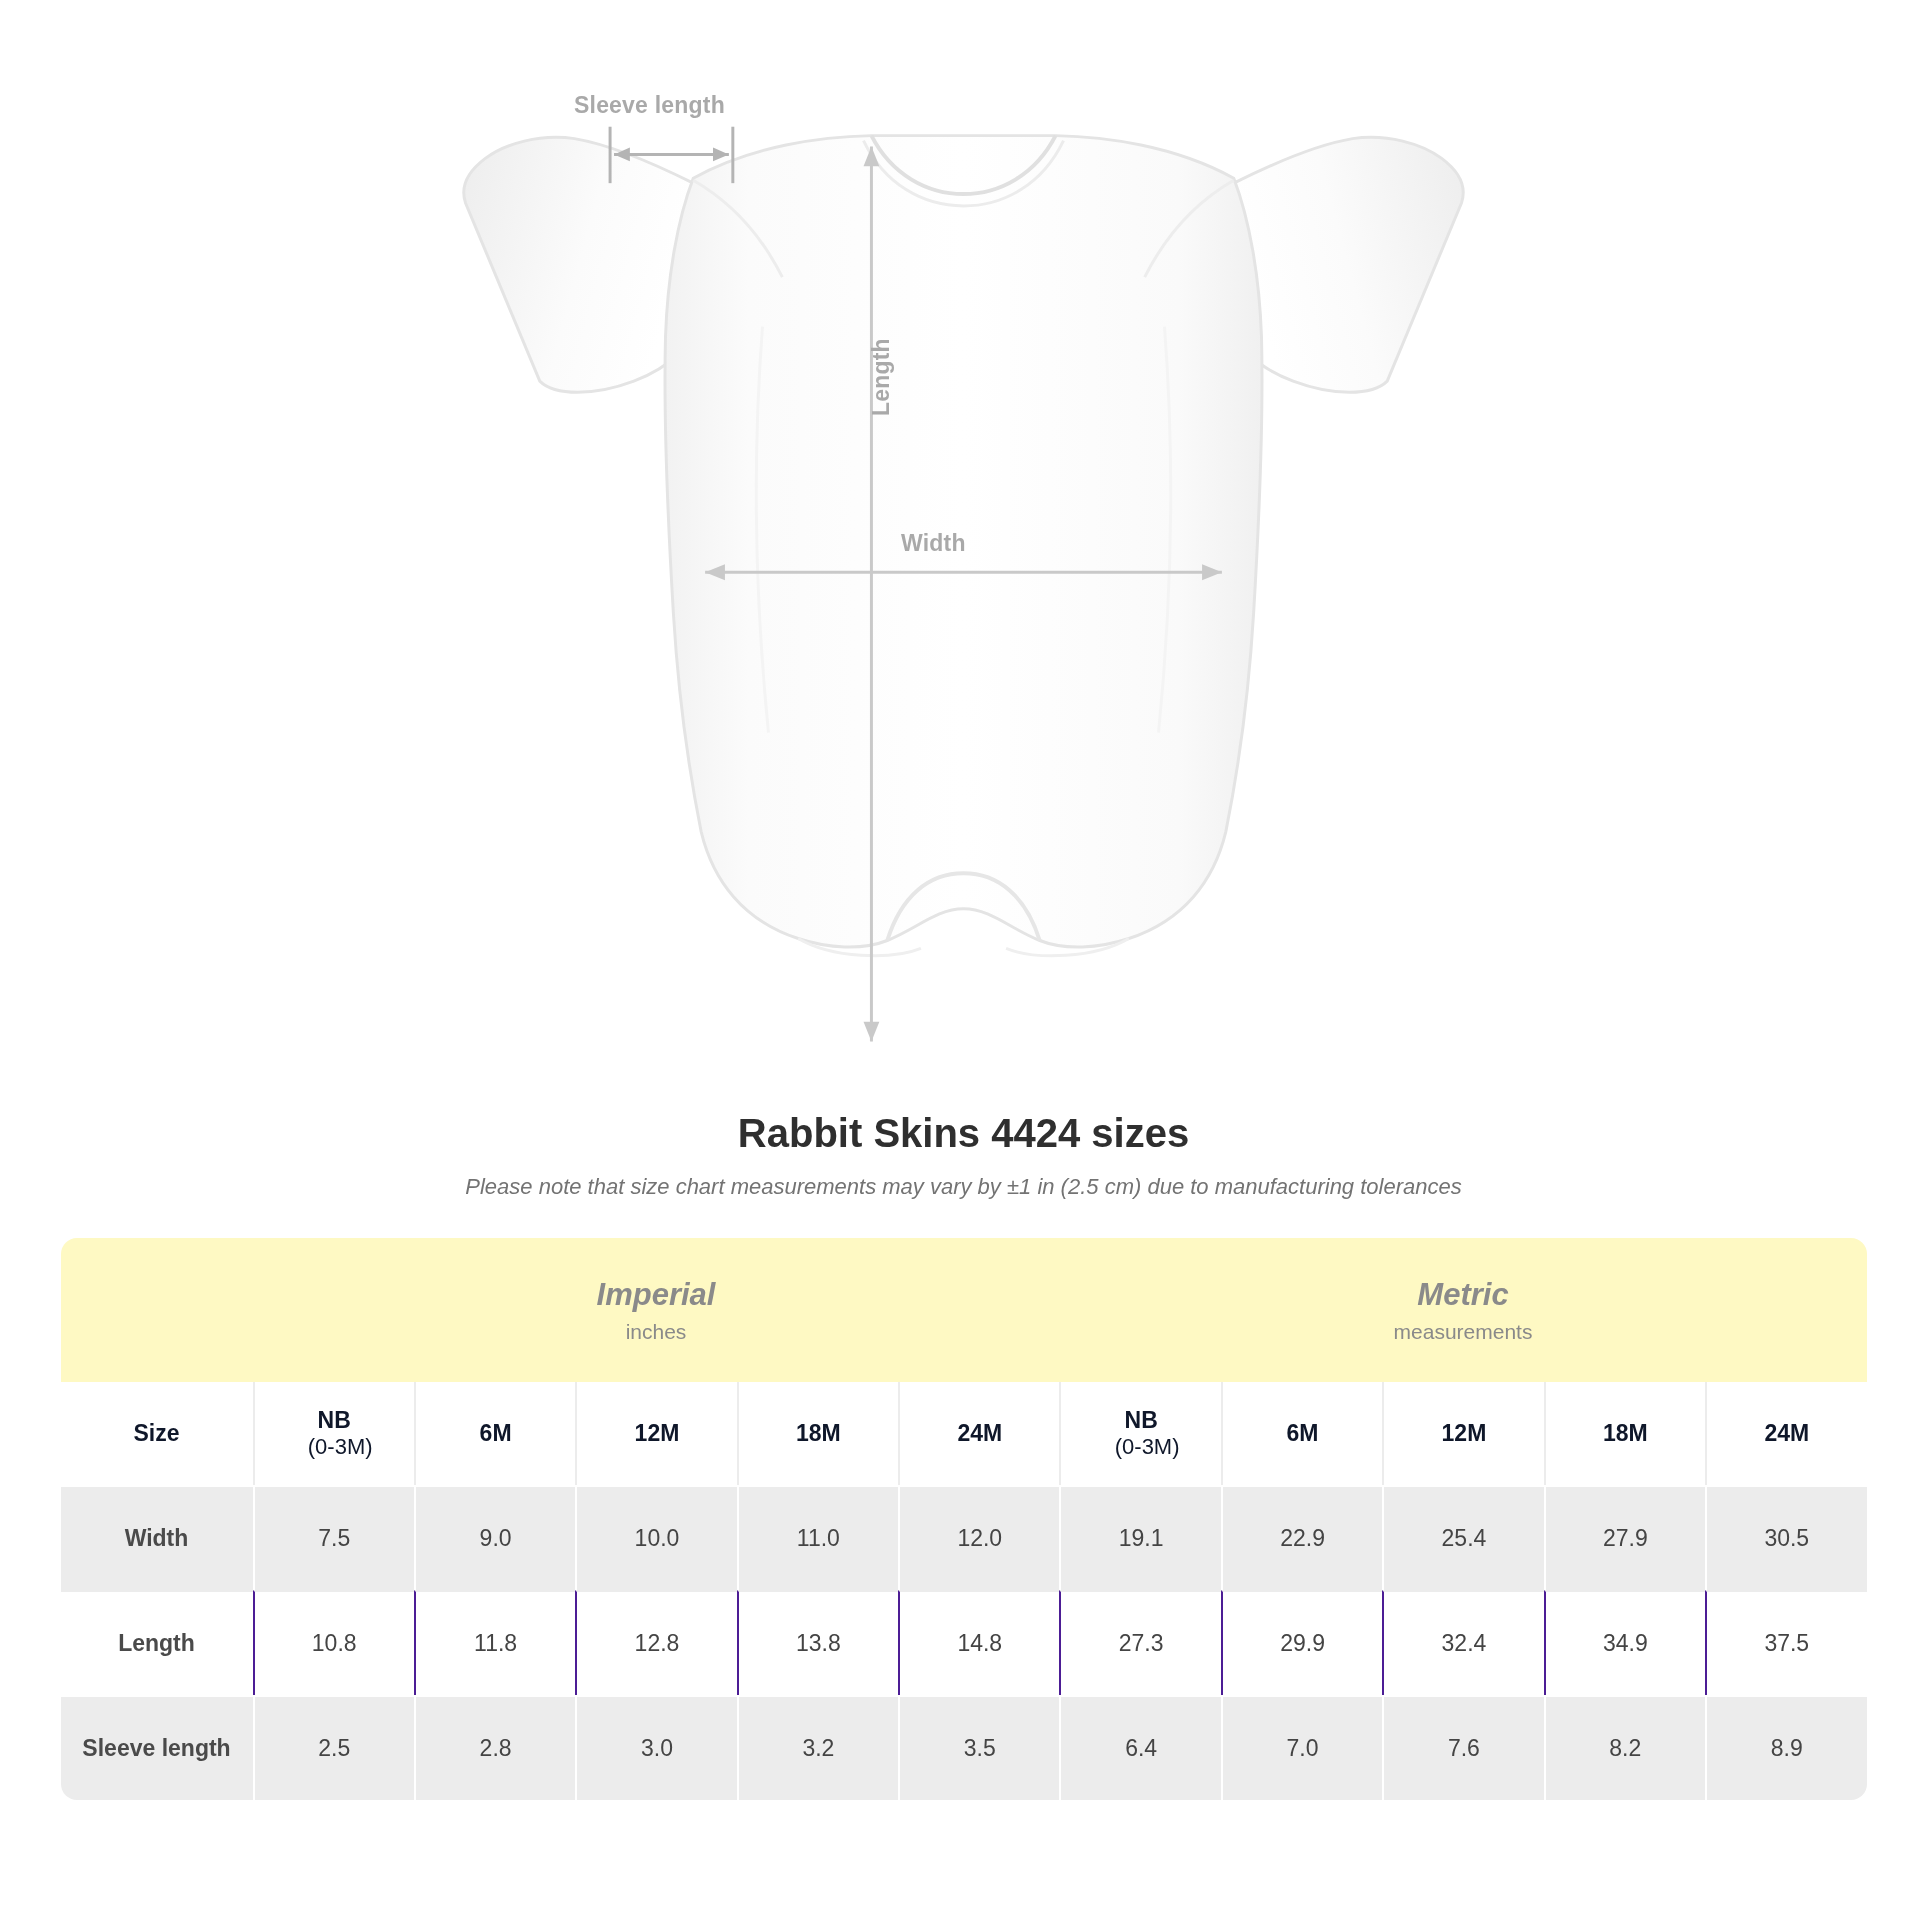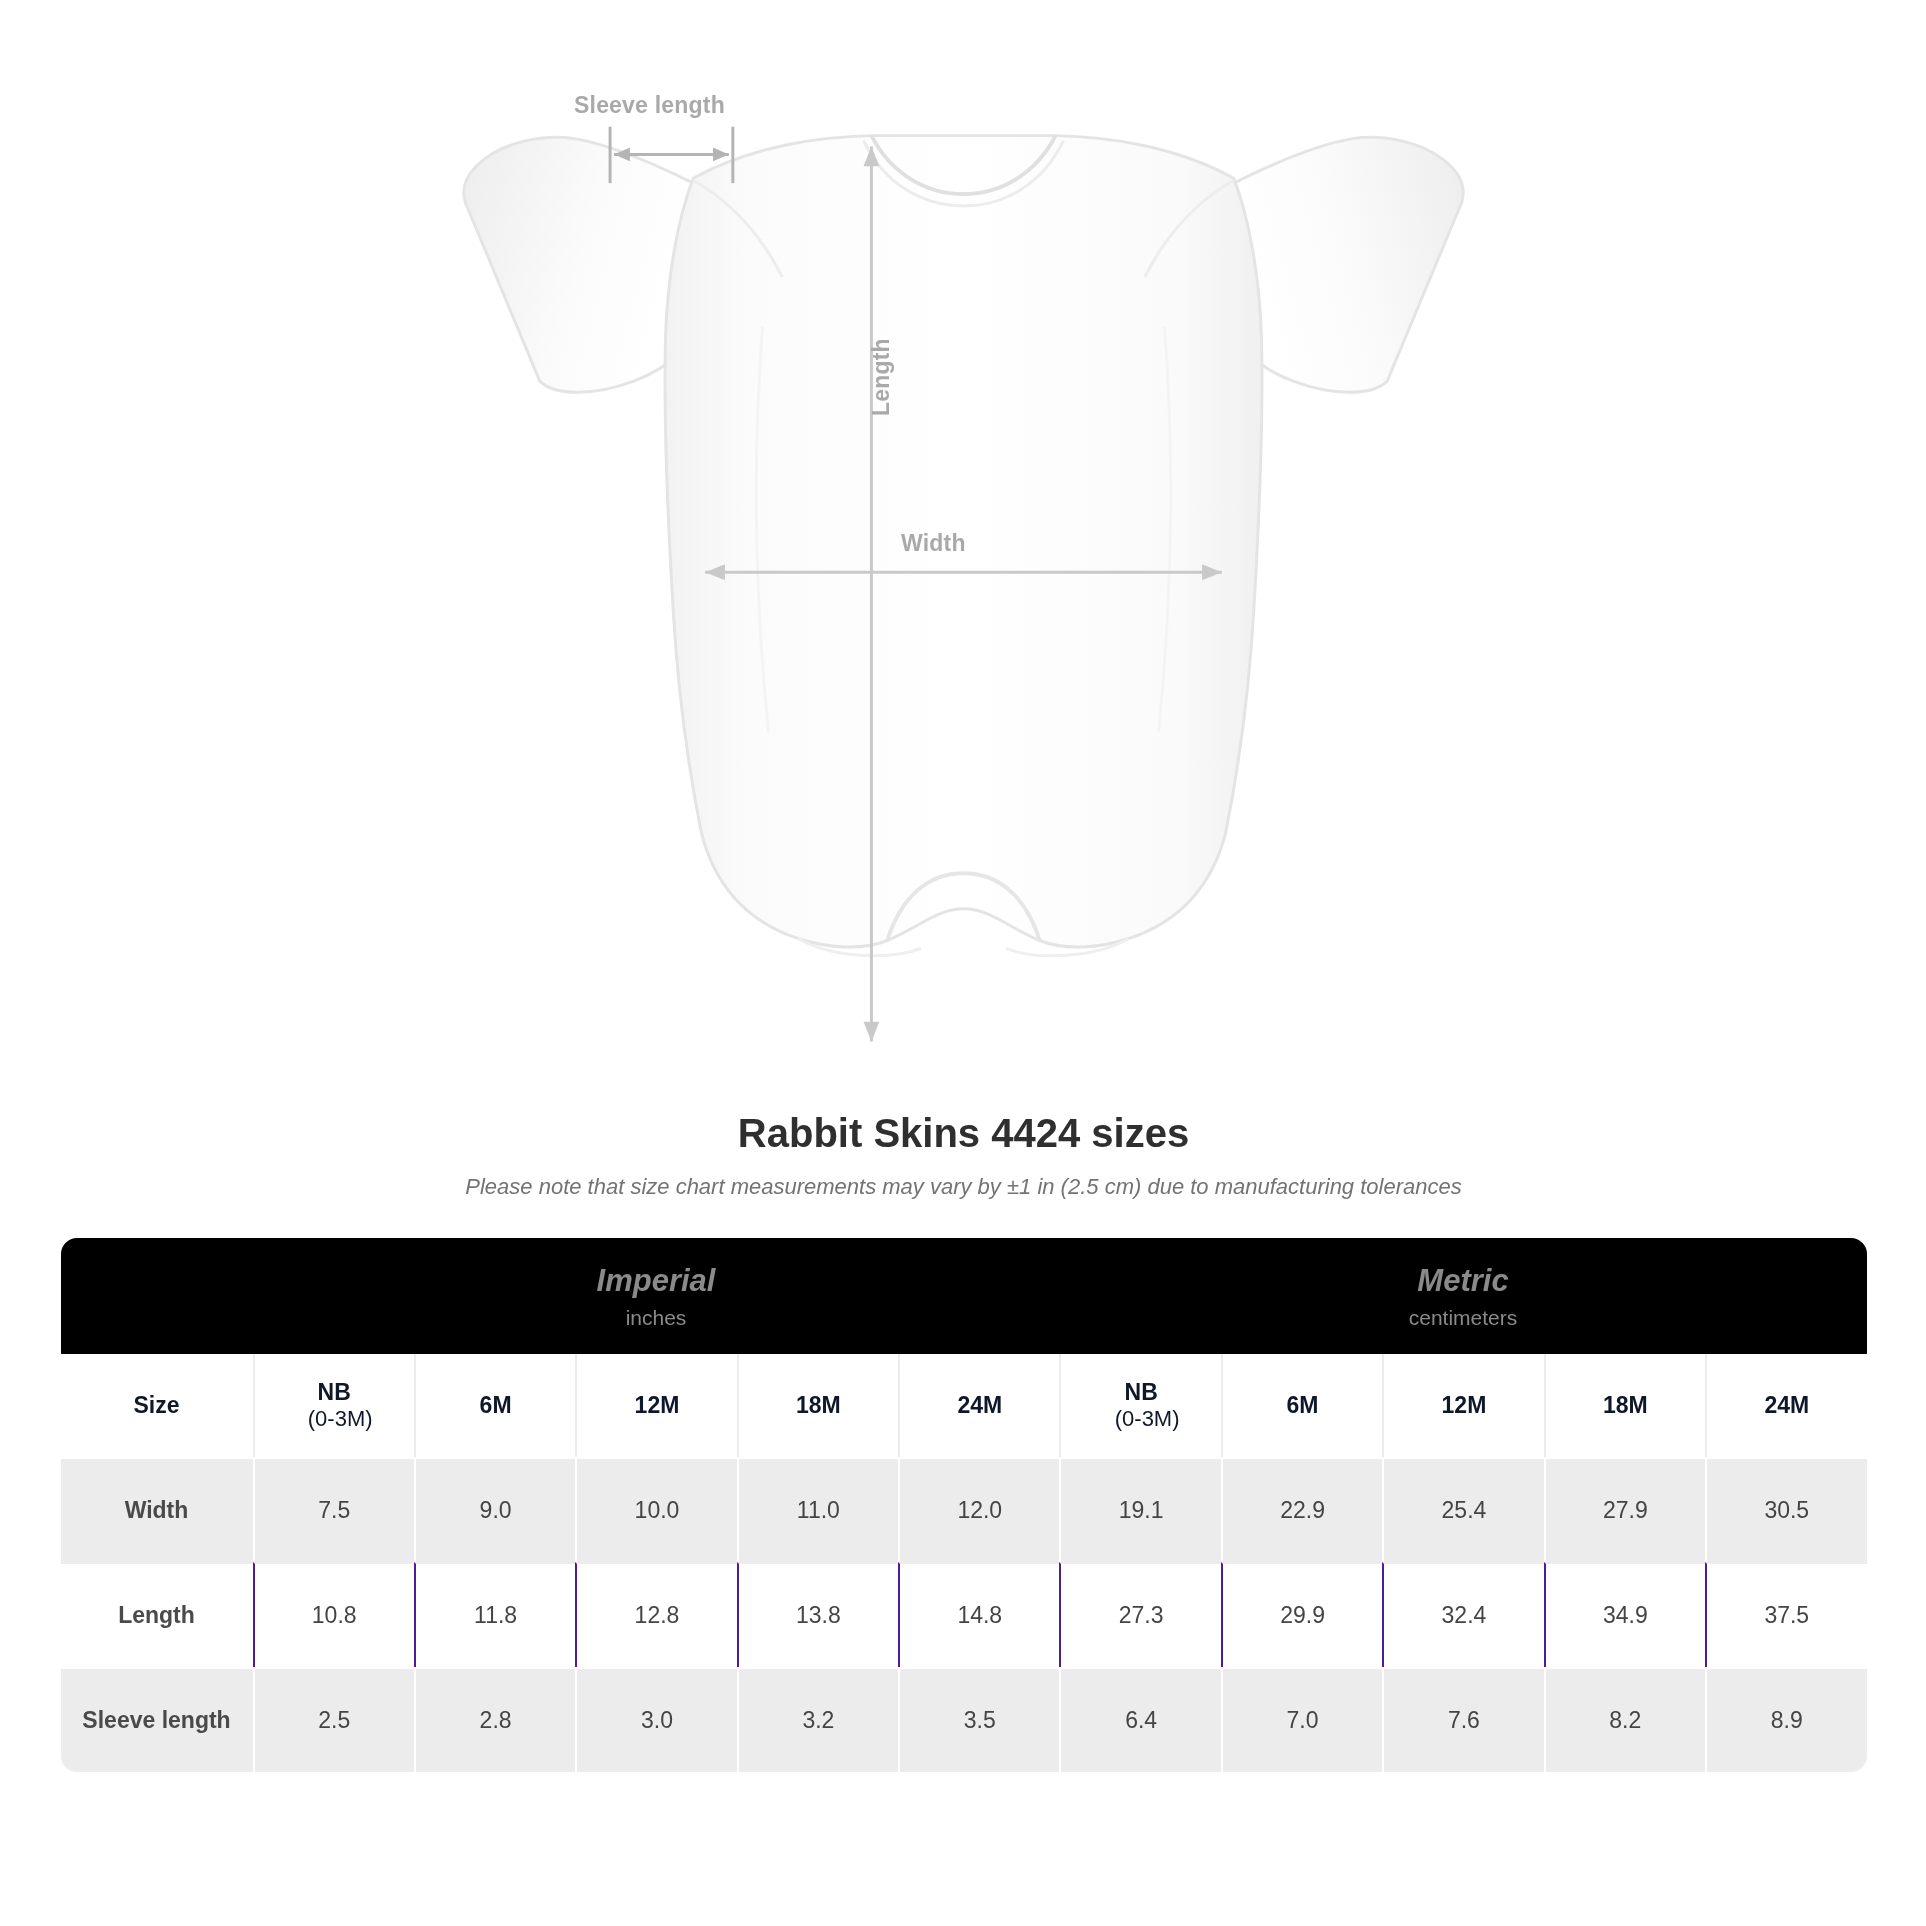--- a/index.html
+++ b/index.html
@@ -84,22 +84,22 @@
     border: 0;
     text-align: center;
     vertical-align: middle;
     font-size: 23px;
     color: #444;
     padding: 0;
   }
 
   
   tr.unit-row td {
-    height: 116px;
-    background: #000000;
+    height: 144px;
+    background: #fef9c3;
   }
   tr.unit-row td.unit-cell {
     vertical-align: middle;
   }
   tr.unit-row td:first-child {
     border-top-left-radius: 16px;
   }
   tr.unit-row td:last-child {
     border-top-right-radius: 16px;
   }
@@ -265,21 +265,21 @@
     </colgroup>
     <tbody>
       <tr class="unit-row">
         <td></td>
         <td class="unit-cell" colspan="5">
           <div class="unit-name">Imperial</div>
           <div class="unit-sub">inches</div>
         </td>
         <td class="unit-cell" colspan="5">
           <div class="unit-name">Metric</div>
-          <div class="unit-sub">centimeters</div>
+          <div class="unit-sub">measurements</div>
         </td>
       </tr>
 
       <tr class="size-row">
         <td>Size</td>
         <td>
           <span class="sz-main">NB</span>
           <span class="sz-sub">(0-3M)</span>
         </td>
         <td>

